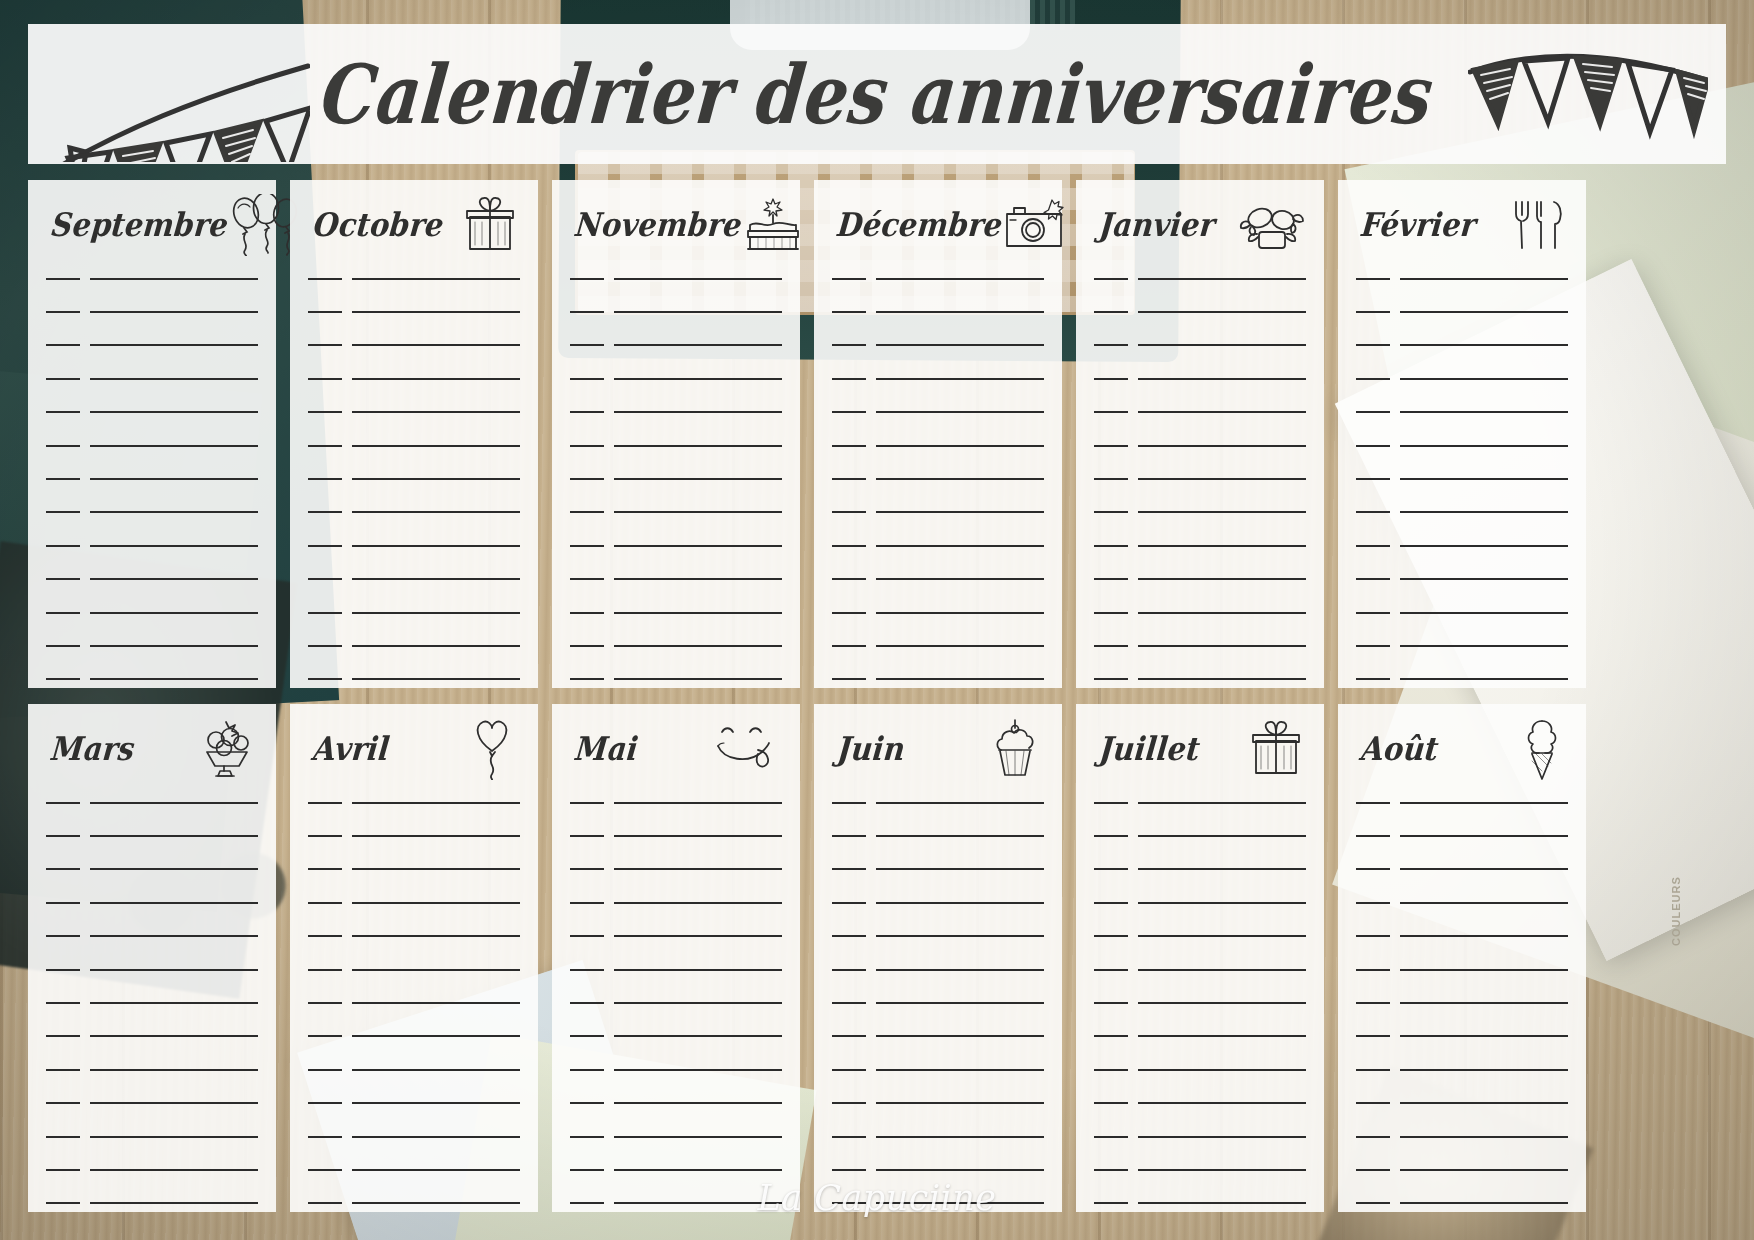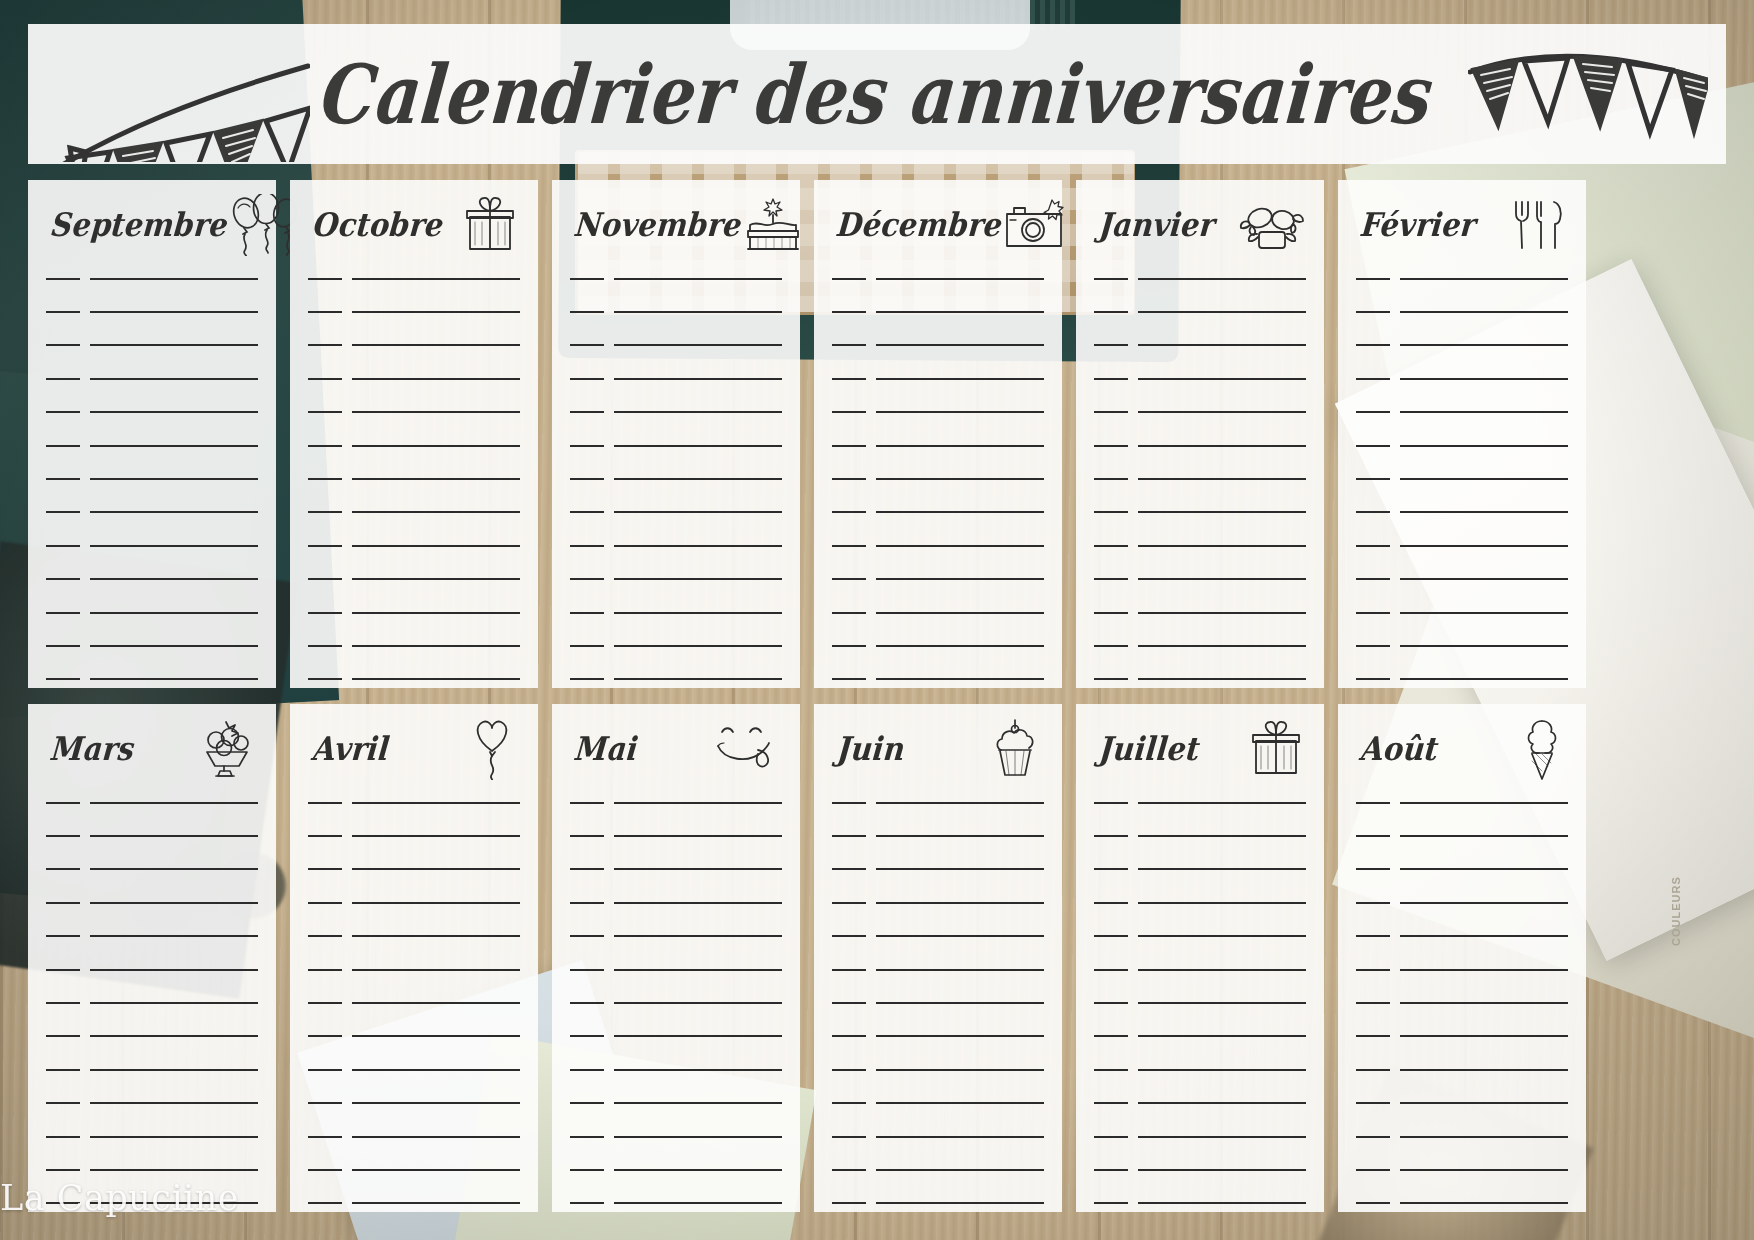--- a/index.html
+++ b/index.html
@@ -278,22 +278,23 @@
     flex: 1;
     border-bottom: 2.2px solid #2b2b2b;
     height: 0;
   }
 
   
   .watermark {
     position: absolute;
     left: 0; right: 0;
     bottom: 22px;
-    text-align: left;
+    text-align: center;
     font-family: "DejaVu Serif", serif;
+    font-style: italic;
     font-size: 35px;
     color: rgba(255,255,255,0.92);
     letter-spacing: 0.5px;
     text-shadow: 0 1px 3px rgba(0,0,0,.25);
     pointer-events: none;
   }
 </style>
 </head>
 <body>
 

